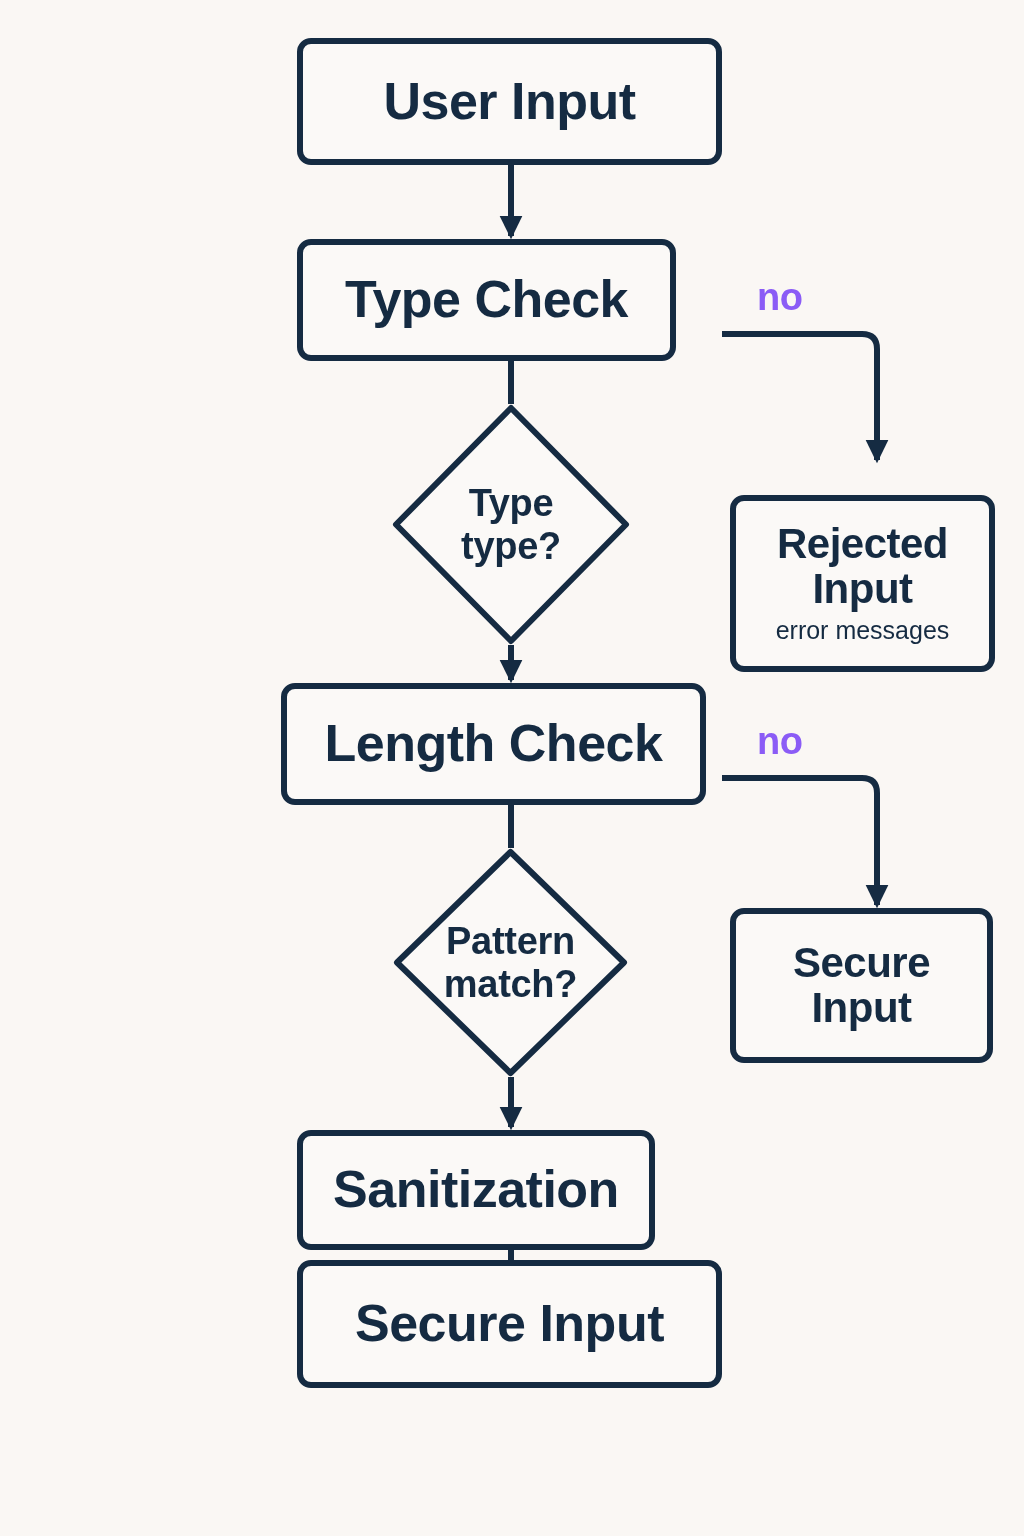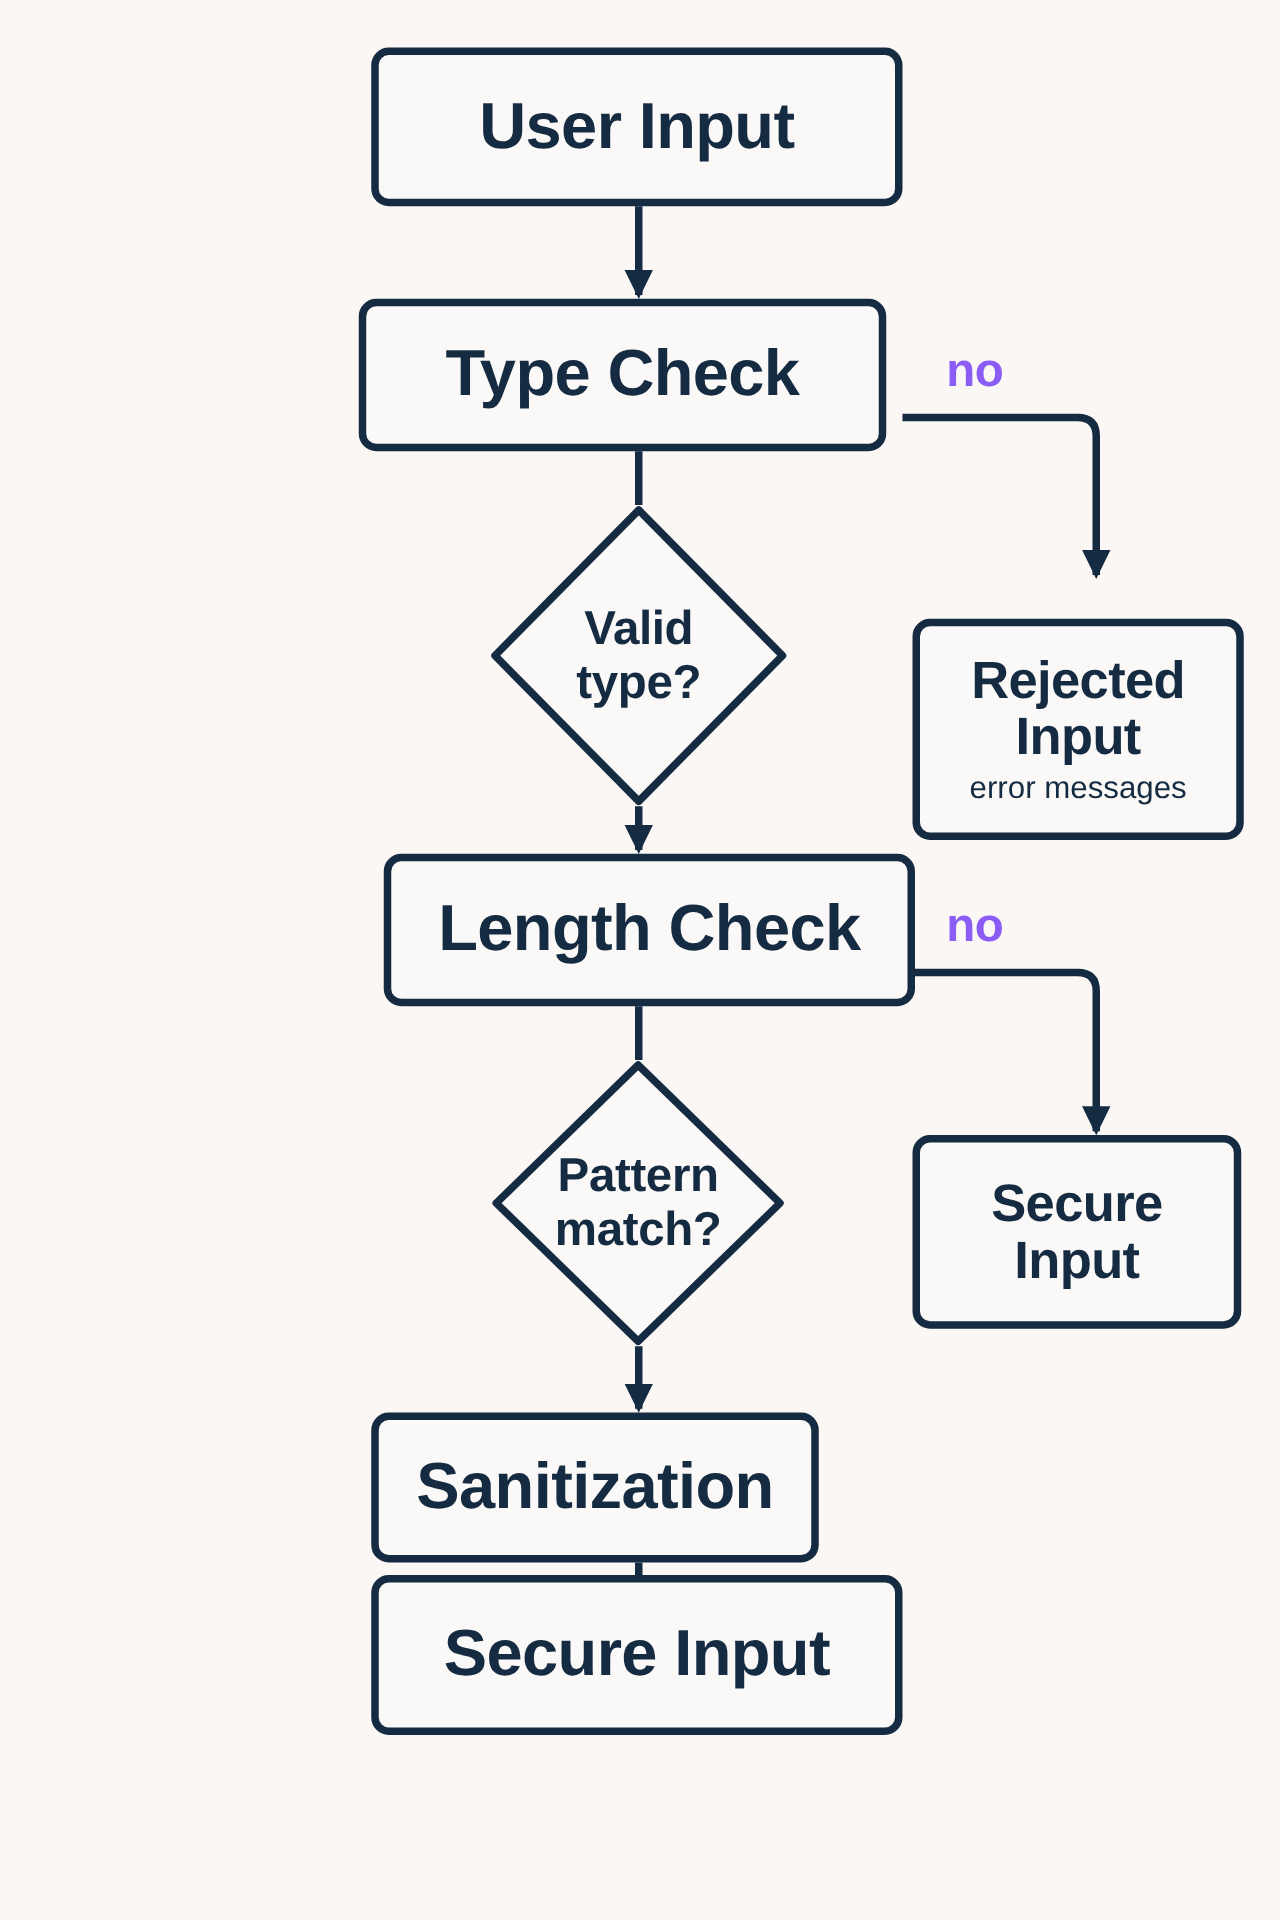--- a/index.html
+++ b/index.html
@@ -70,24 +70,24 @@
     position: absolute;
     color: #8b5cf6;
     font-weight: 600;
     font-size: 38px;
     line-height: 1;
     letter-spacing: -0.5px;
   }
 
   
   #n-user-input     { left:297px; top:38px;   width:425px; height:127px; }
-  #n-type-check     { left:287px; top:239px;  width:422px; height:122px; }
+  #n-type-check     { left:297px; top:239px;  width:379px; height:122px; }
   #n-valid-type     { left:392px; top:404px;  width:238px; height:241px; }
   #n-rejected-input { left:730px; top:463px;  width:265px; height:177px;margin-top:32px; }
-  #n-length-check   { left:307px; top:683px;  width:425px; height:122px; }
+  #n-length-check   { left:281px; top:683px;  width:425px; height:122px; }
   #n-pattern-match  { left:393px; top:848px;  width:235px; height:229px; }
   #n-secure-right   { left:730px; top:908px;  width:263px; height:155px; }
   #n-sanitization   { left:297px; top:1130px; width:358px; height:120px; }
   #n-secure-bottom  { left:297px; top:1260px; width:425px; height:128px; }
 
   #n-user-input    .title { font-size: 52px; text-align: right; }
   #n-type-check    .title { font-size: 52px; }
   #n-length-check  .title { font-size: 52px; }
   #n-sanitization  .title { font-size: 52px; }
   #n-secure-bottom .title { font-size: 52px; }
@@ -139,21 +139,21 @@
 
   <div class="node proc" id="n-type-check">
     <div class="title">Type Check</div>
   </div>
 
   <div class="node decision" id="n-valid-type">
     <svg class="dia-shape" viewBox="0 0 238 241" preserveAspectRatio="none" xmlns="http://www.w3.org/2000/svg">
       <polygon points="119,4 234,120.5 119,237 4,120.5" fill="#fbf9f7" stroke="#152b42" stroke-width="6" stroke-linejoin="round"></polygon>
     </svg>
     <div class="dia-label">
-      <div>Valid</div>
+      <div>Type</div>
       <div>type?</div>
     </div>
   </div>
 
   <div class="node proc" id="n-rejected-input">
     <div class="title">
       <div>Rejected</div>
     <div>Input</div>
       </div>
     <div class="subtitle">error messages</div>

